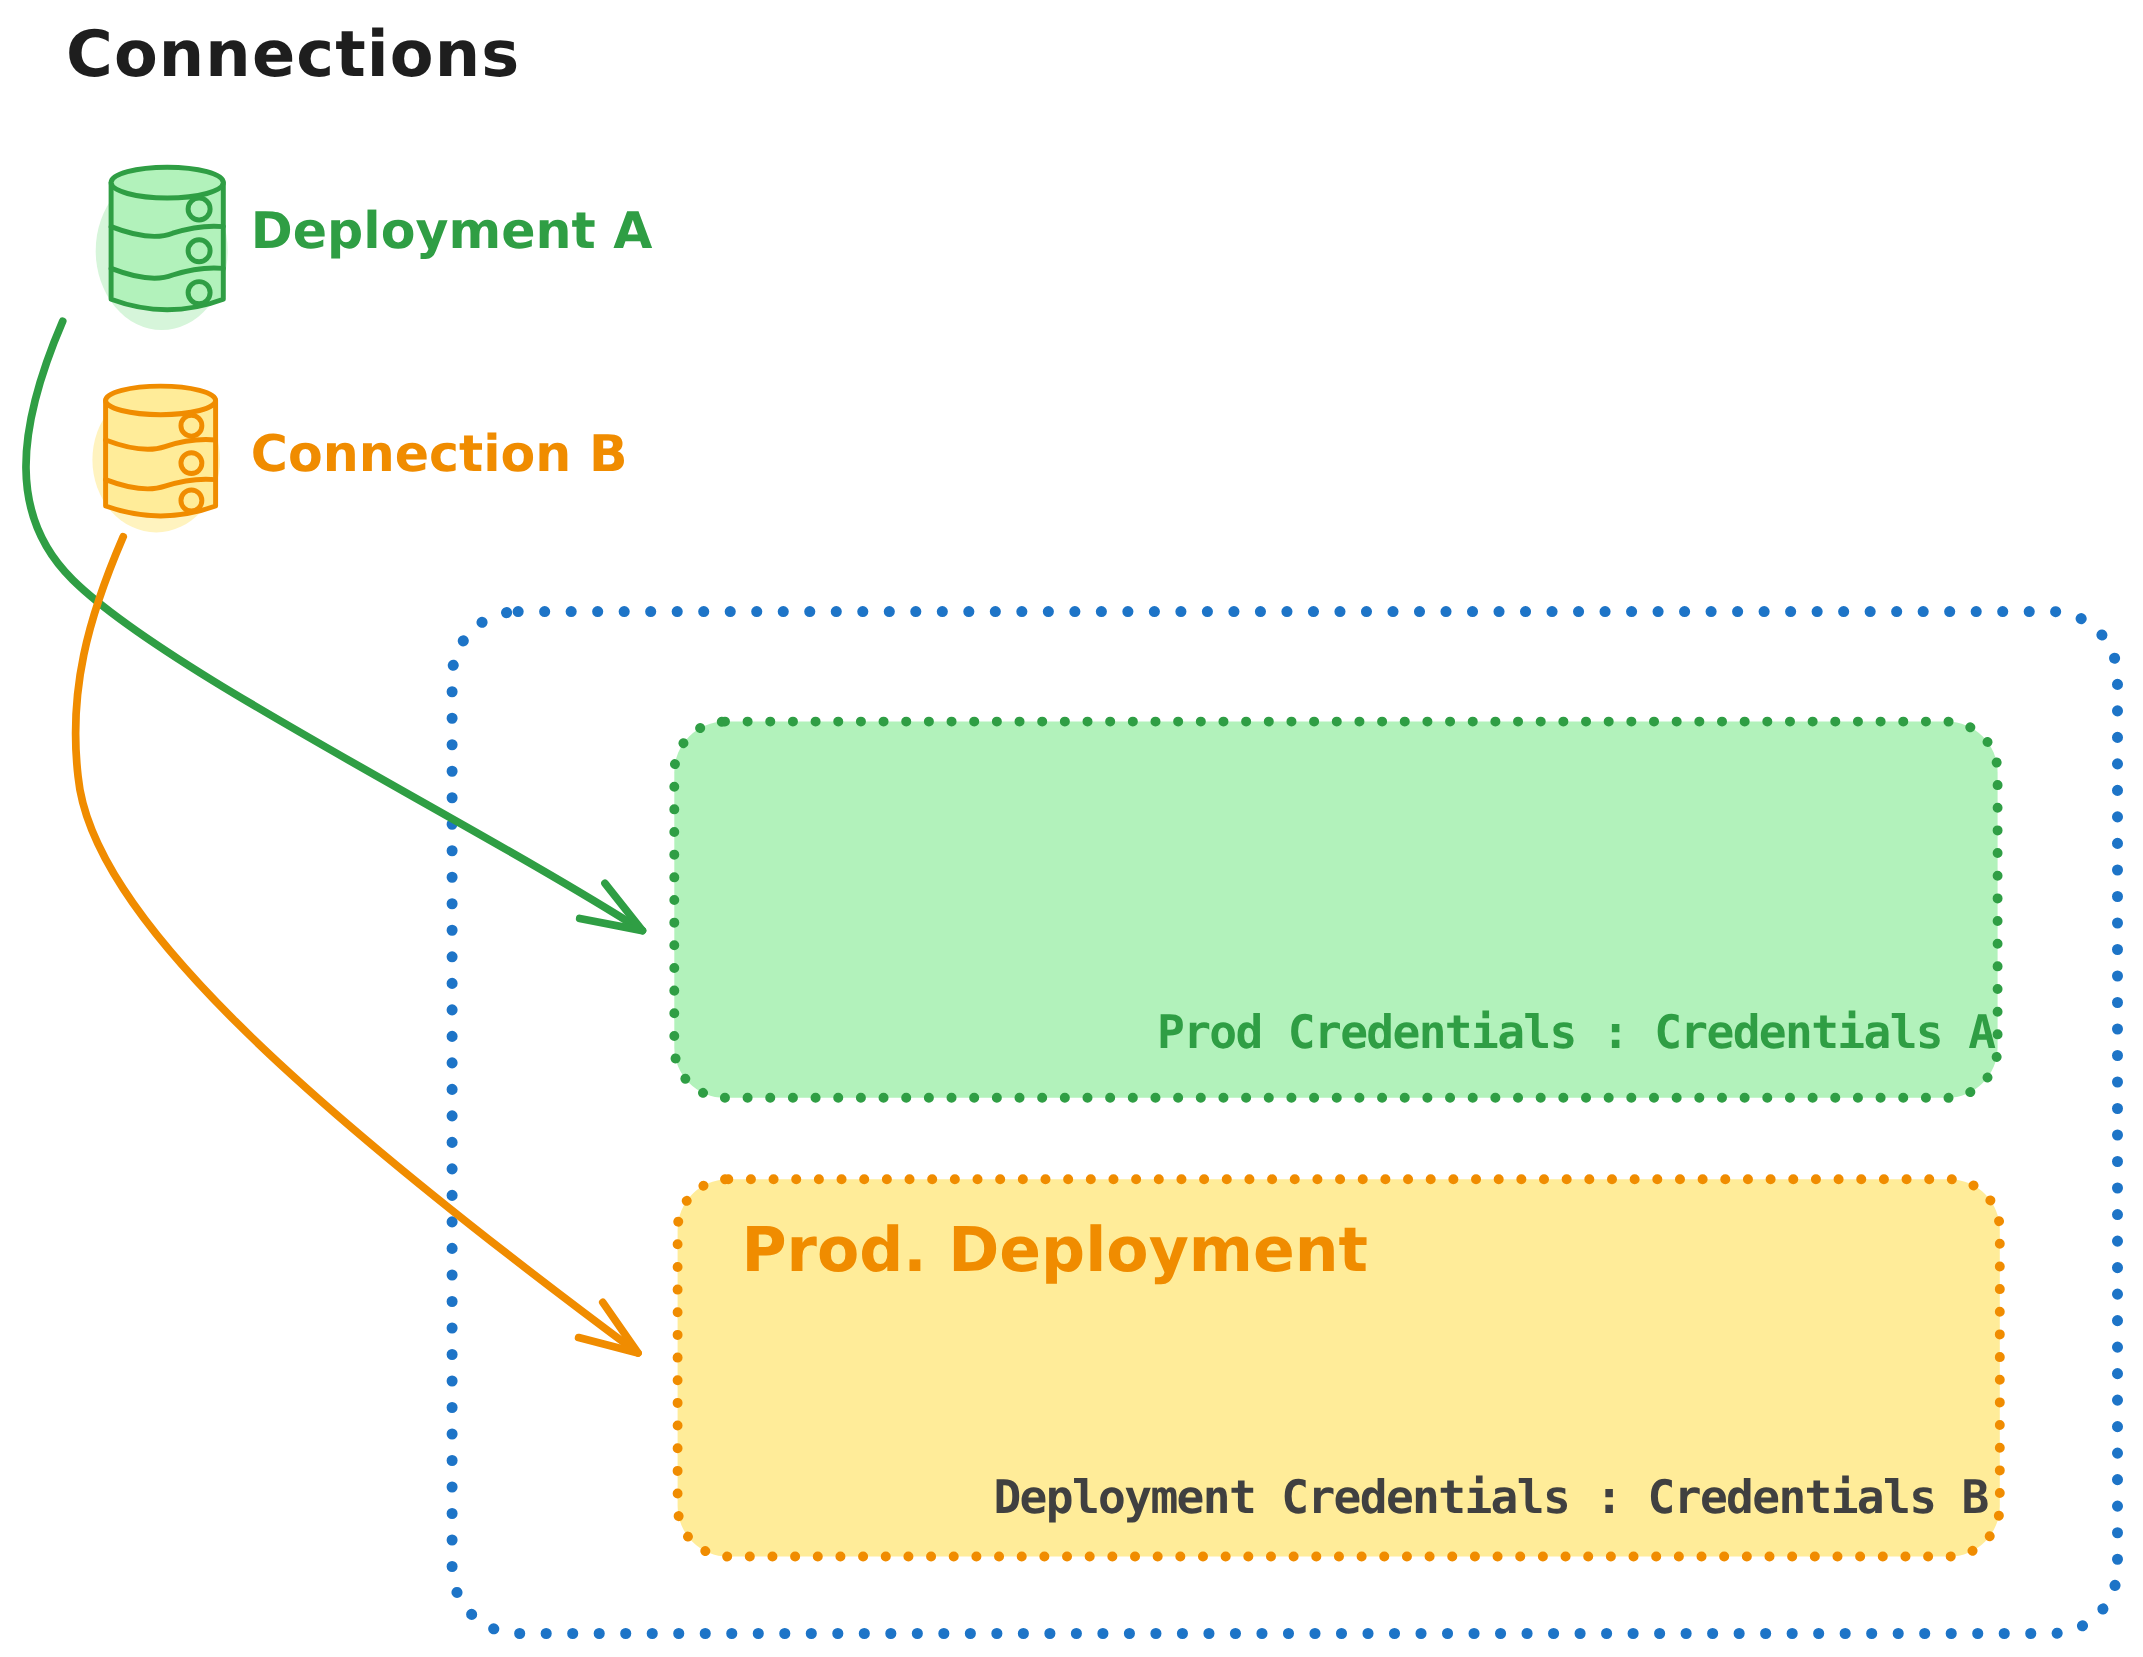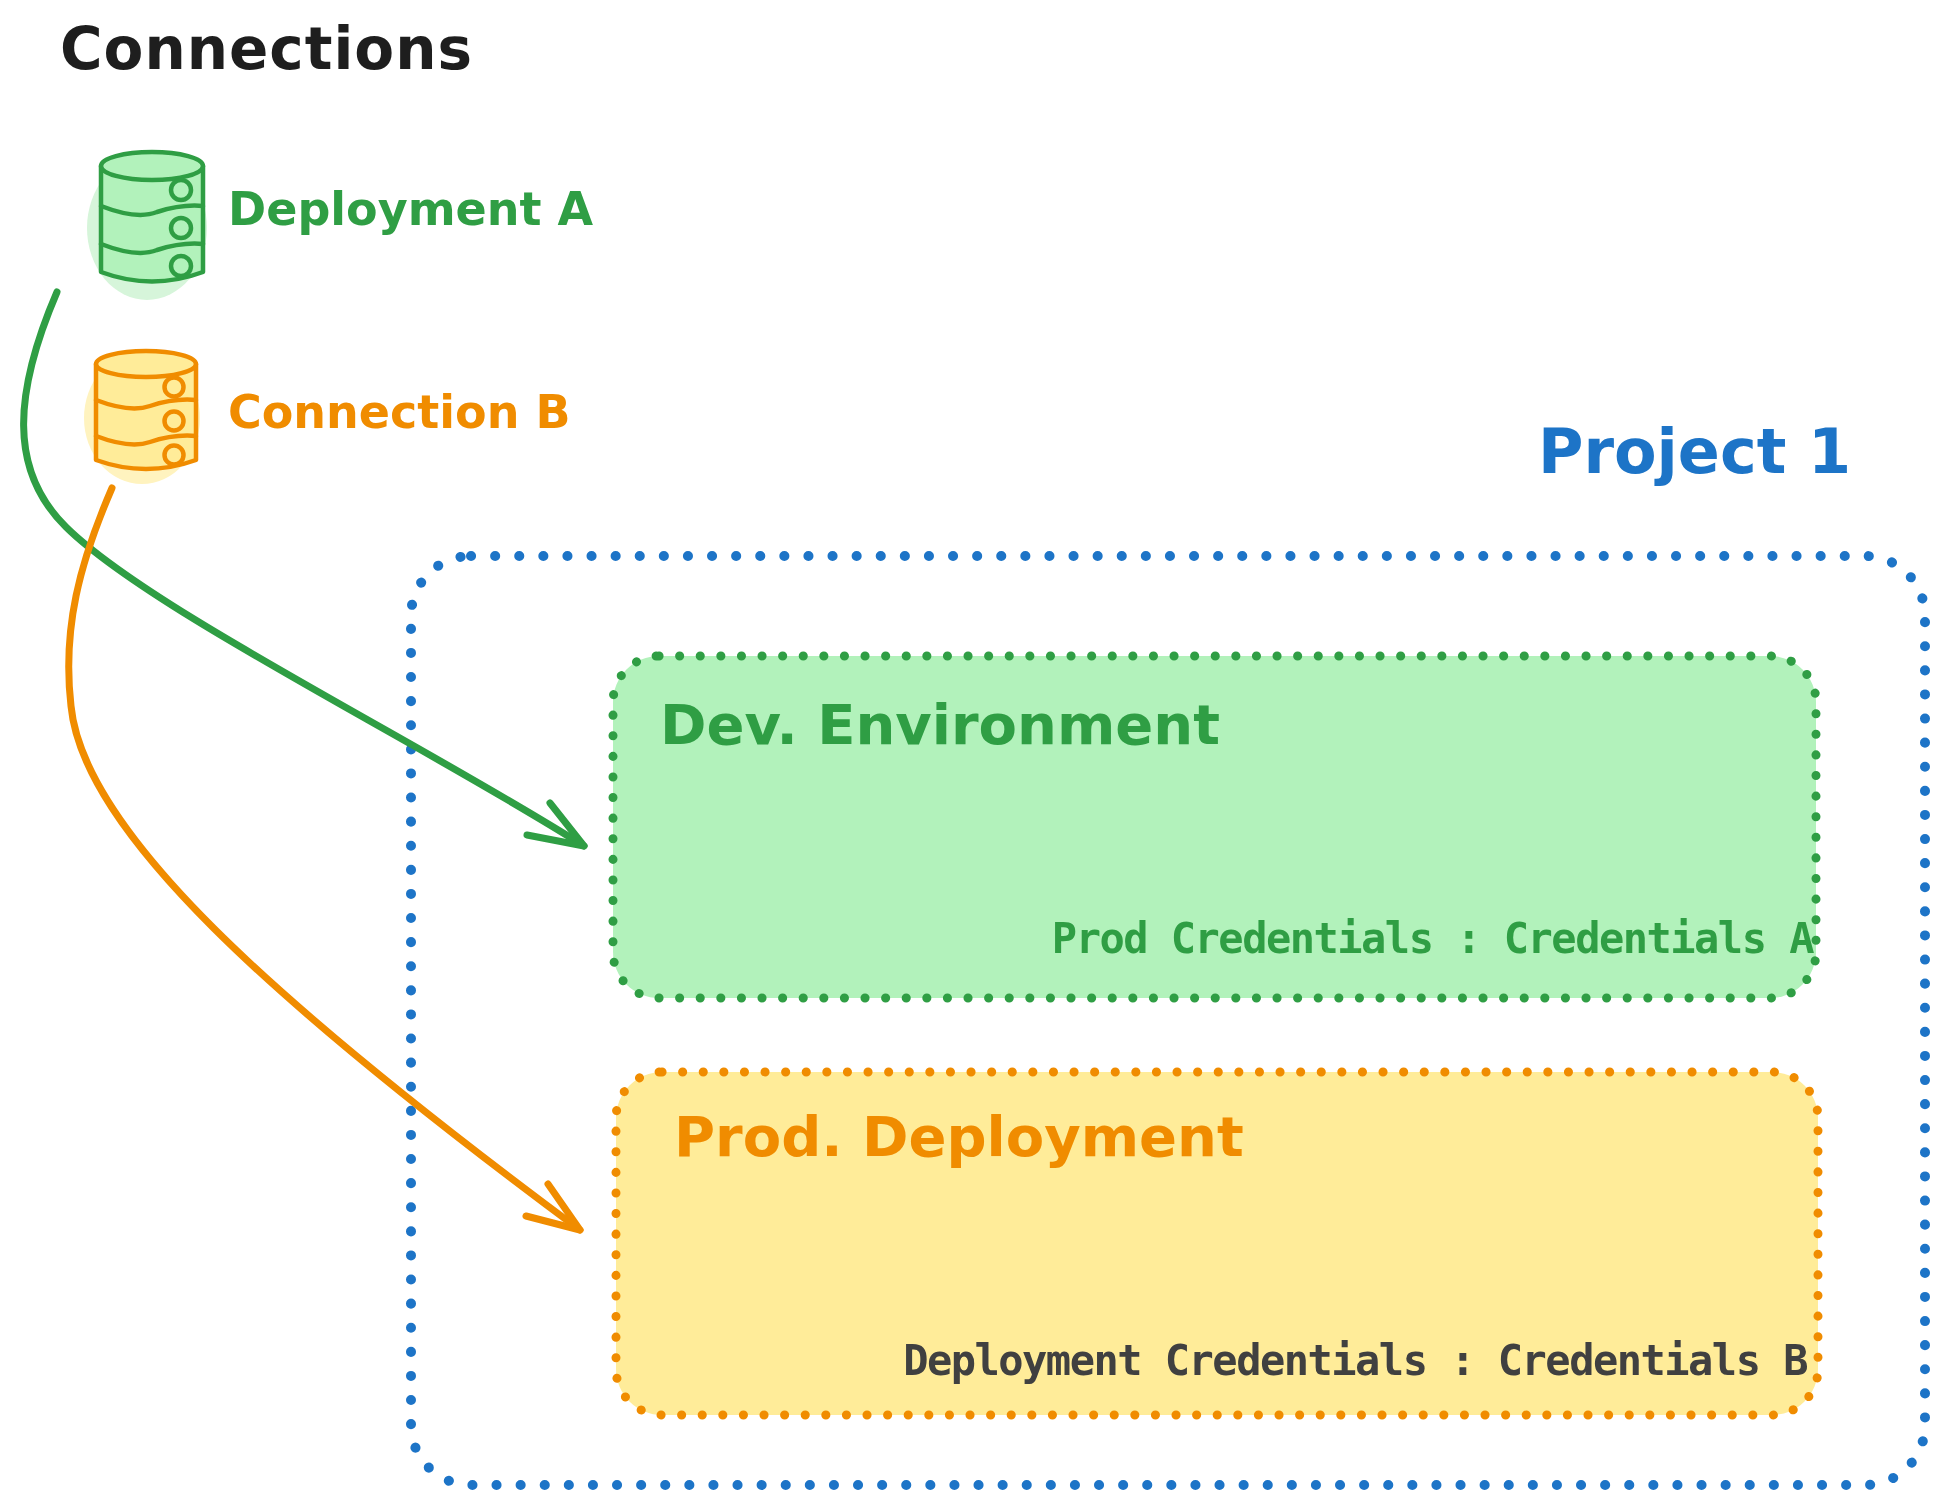--- a/index.html
+++ b/index.html
@@ -94,23 +94,21 @@
       <circle cx="82" cy="105" r="9.5" fill="#ffec99"></circle>
     </g>
   </svg>
 
   <div class="t title">Connections</div>
 
   <div class="t conn-a">Deployment A</div>
 
   <div class="t conn-b">Connection B</div>
 
-  <div class="t project-lbl">Project 1</div>
 
-  <div class="t env-title-dev">Dev. Environment</div>
 
   <div class="t creds creds-dev">Prod Credentials : Credentials A</div>
 
   <div class="t env-title-prod">Prod. Deployment</div>
 
   <div class="t creds creds-prod">Deployment Credentials : Credentials B</div>
 
 </div>
 
 </body></html>

